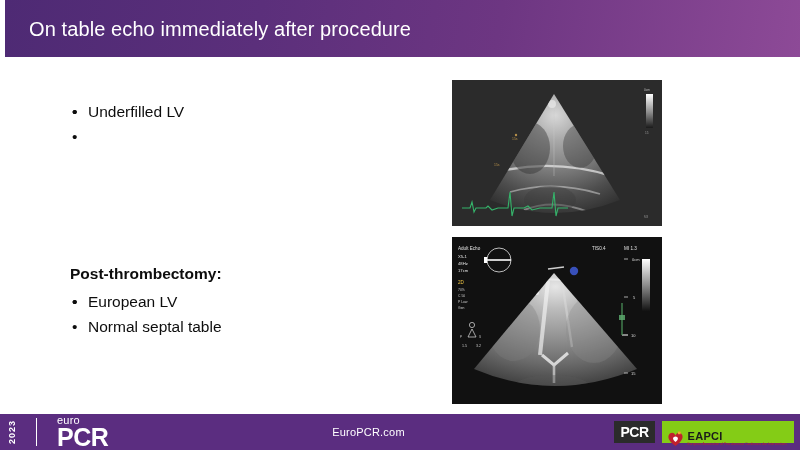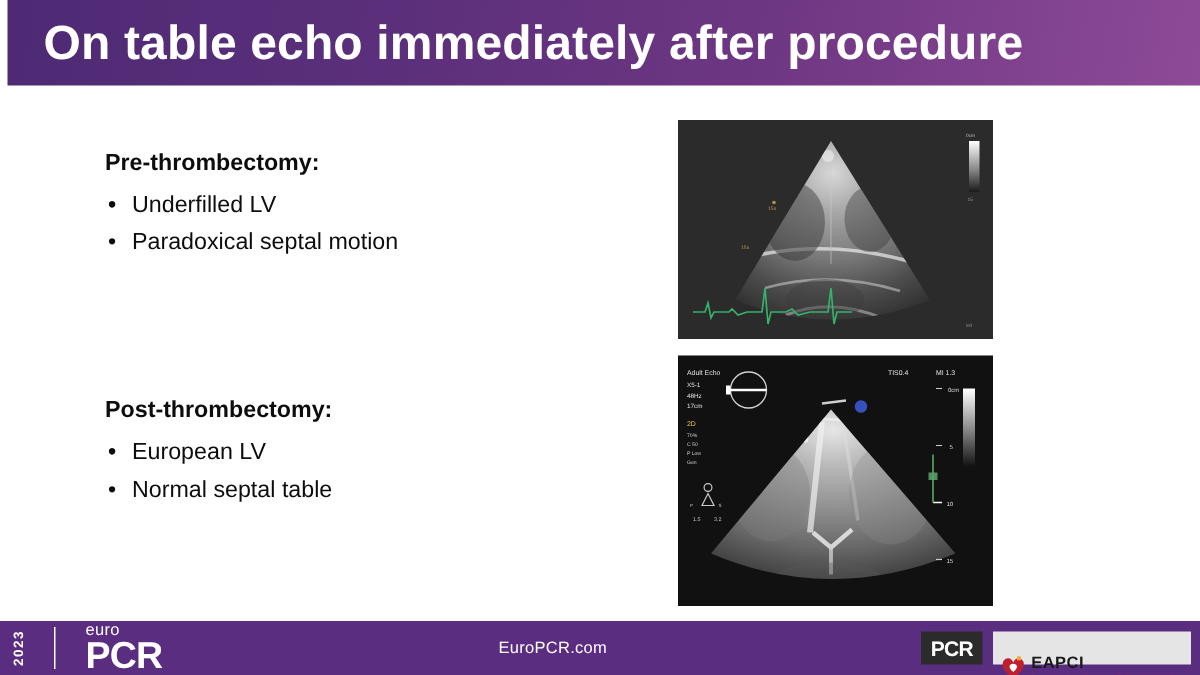--- a/index.html
+++ b/index.html
@@ -24,22 +24,22 @@
     width: 795px;
     height: 57px;
     background: linear-gradient(100deg, #4e2a74 0%, #5b2f7b 32%, #6d3682 62%, #8d4a97 100%);
   }
   #title-text {
     position: absolute;
     left: 24px;
     top: 50%;
     transform: translateY(-50%);
     color: #ffffff;
-    font-size: 32px;
-    font-weight: 700;
+    font-size: 20px;
+    font-weight: 400;
     letter-spacing: 0.1px;
     white-space: nowrap;
   }
 
   
   .text-block {
     position: absolute;
     left: 70px;
     width: 330px;
   }
@@ -168,23 +168,23 @@
   #pcr-badge {
     background: #2b2b2b;
     color: #ffffff;
     font-size: 14px;
     font-weight: bold;
     letter-spacing: -0.5px;
     padding: 4px 6px 4px 6px;
     line-height: 1;
   }
   #eapci-badge {
-    background: #e5e5e5;
-    display: flex;
-    align-items: flex-start;
+    background: #84cc16;
+    display: flex;
+    align-items: center;
     gap: 4px;
     padding: 16px 7px 3px 5px;
     height: 22px;
     box-sizing: border-box;
   }
   #eapci-text {
     display: flex;
     flex-direction: column;
     line-height: 1;
   }
@@ -203,32 +203,30 @@
   }
 </style>
 </head>
 <body>
 
 <div id="title-bar">
   <div id="title-text">On table echo immediately after procedure</div>
 </div>
 
 <div class="text-block" id="block-pre">
-  <div class="block-heading">Pre-thrombectomy:</div>
   <ul class="bullet-list">
     <li class="bullet-item">
       <span class="bullet-dot">•</span>
     </li>
     <li class="bullet-item">
       <span class="bullet-dot">•</span>
       <span>Underfilled LV</span>
     </li>
     <li class="bullet-item">
       <span class="bullet-dot">•</span>
-      <span>Paradoxical septal motion</span>
     </li>
   </ul>
 </div>
 
 <div class="text-block" id="block-post">
   <div class="block-heading">Post-thrombectomy:</div>
   <ul class="bullet-list">
     <li class="bullet-item">
       <span class="bullet-dot">•</span>
     </li>

